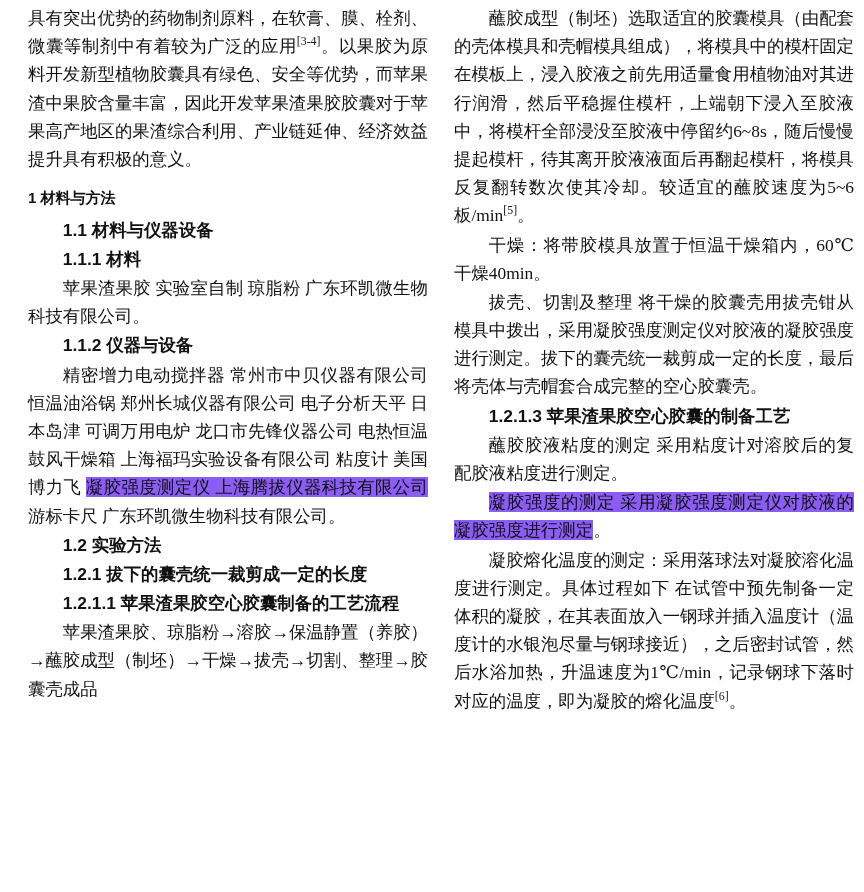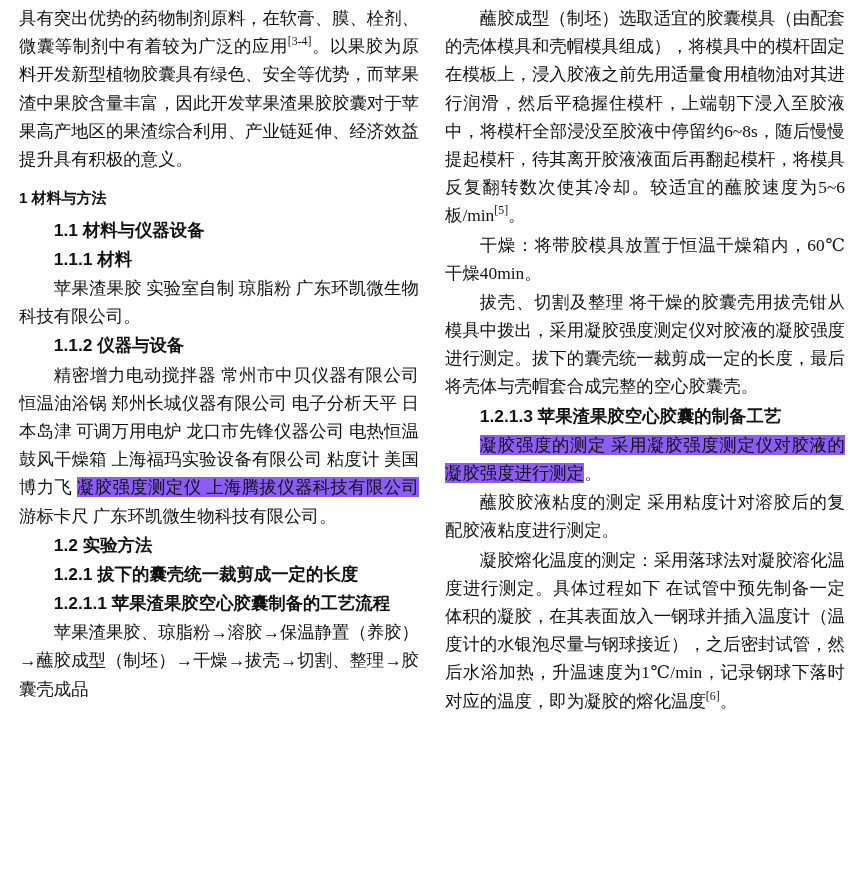--- a/index.html
+++ b/index.html
@@ -12,25 +12,24 @@
     height: 892px;
     font-family: "Liberation Serif", "DejaVu Serif", serif;
     color: #111111;
     overflow: hidden;
   }
   .page {
     position: relative;
     width: 864px;
     height: 892px;
     box-sizing: border-box;
-    padding: 4px 10px 0 10px;
+    padding: 4px 10px 0 28px;
     display: flex;
     flex-direction: row;
     gap: 26px;
-    justify-content: center;
   }
   .col {
     width: 400px;
     flex: 0 0 400px;
   }
   p {
     margin: 0 0 1px 0;
     font-size: 17.4px;
     line-height: 1.62;
     text-align: justify;
@@ -98,21 +97,21 @@
   <div class="col">
 
     <p class="indent"><span>蘸胶成型（制坯）选取适宜的胶囊模具（由配套的壳体模具和壳帽模具组成），将模具中的模杆固定在模板上，浸入胶液之前先用适量食用植物油对其进行润滑，然后平稳握住模杆，上端朝下浸入至胶液中，将模杆全部浸没至胶液中停留约6~8s，随后慢慢提起模杆，待其离开胶液液面后再翻起模杆，将模具反复翻转数次使其冷却。较适宜的蘸胶速度为5~6 板/min</span><sup>[5]</sup><span>。</span></p>
 
     <p class="indent">干燥：将带胶模具放置于恒温干燥箱内，60℃干燥40min。</p>
 
     <p class="indent">拔壳、切割及整理 将干燥的胶囊壳用拔壳钳从模具中拨出，采用凝胶强度测定仪对胶液的凝胶强度进行测定。拔下的囊壳统一裁剪成一定的长度，最后将壳体与壳帽套合成完整的空心胶囊壳。</p>
 
     <p class="sub">1.2.1.3 苹果渣果胶空心胶囊的制备工艺</p>
 
+    <p class="indent">蘸胶胶液粘度的测定 采用粘度计对溶胶后的复配胶液粘度进行测定。</p>
+
     <p class="indent"><span class="hl">凝胶强度的测定 采用凝胶强度测定仪对胶液的凝胶强度进行测定</span><span>。</span></p>
-
-    <p class="indent">蘸胶胶液粘度的测定 采用粘度计对溶胶后的复配胶液粘度进行测定。</p>
 
     <p class="indent"><span>凝胶熔化温度的测定：采用落球法对凝胶溶化温度进行测定。具体过程如下 在试管中预先制备一定体积的凝胶，在其表面放入一钢球并插入温度计（温度计的水银泡尽量与钢球接近），之后密封试管，然后水浴加热，升温速度为1℃/min，记录钢球下落时对应的温度，即为凝胶的熔化温度</span><sup>[6]</sup><span>。</span></p>
 
   </div>
 
 </div>
 
 </body></html>

